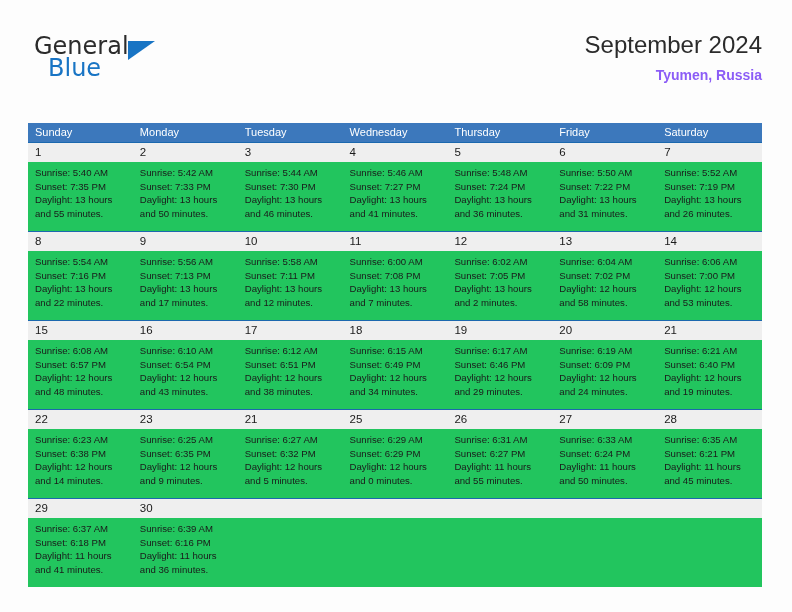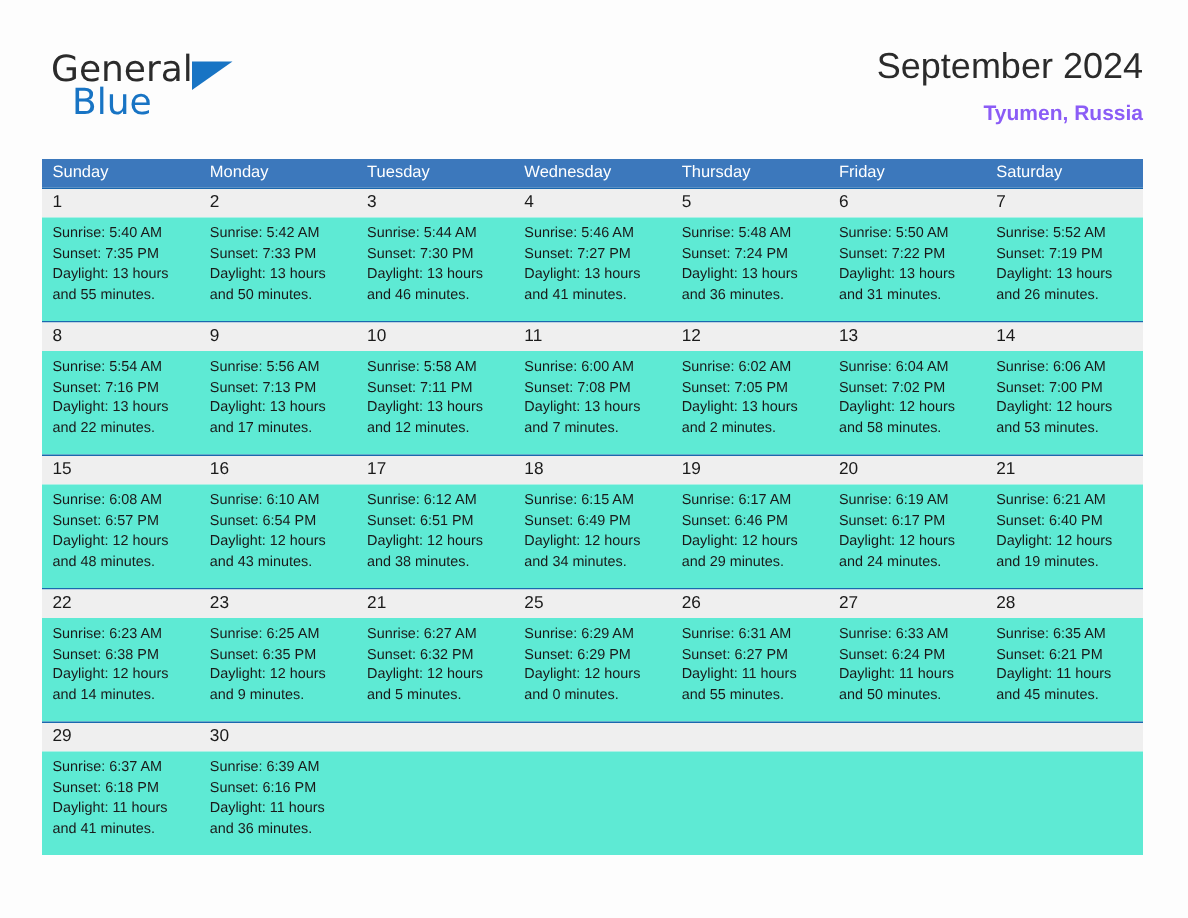--- a/index.html
+++ b/index.html
@@ -91,20 +91,21 @@
   .calendar {
     position: absolute;
     left: 28px;
     top: 106px;
     width: 734px;
   }
   .dow-row {
     display: flex;
     background: #3c78bc;
     height: 19px;
+    margin-top: 17px;
   }
   .dow {
     flex: 1 1 0;
     min-width: 0;
     color: #ffffff;
     font-size: 11px;
     line-height: 19px;
     padding-left: 7px;
     box-sizing: border-box;
     white-space: nowrap;
@@ -125,21 +126,21 @@
     flex: 1 1 0;
     min-width: 0;
     font-size: 11.5px;
     line-height: 19px;
     padding-left: 7px;
     box-sizing: border-box;
     color: #1a1a1a;
   }
   .info-row {
     display: flex;
-    background: #5eead4;
+    background: #22c55e;
     min-height: 69px;
   }
   .cell {
     flex: 1 1 0;
     min-width: 0;
     padding: 4px 6px 6px 7px;
     box-sizing: border-box;
   }
   .cell .ln {
     font-size: 9.6px;
@@ -328,21 +329,21 @@
           <div class="ln">and 34 minutes.</div>
         </div>
         <div class="cell">
           <div class="ln">Sunrise: 6:17 AM</div>
           <div class="ln">Sunset: 6:46 PM</div>
           <div class="ln">Daylight: 12 hours</div>
           <div class="ln">and 29 minutes.</div>
         </div>
         <div class="cell">
           <div class="ln">Sunrise: 6:19 AM</div>
-          <div class="ln">Sunset: 6:17 PM</div>
+          <div class="ln">Sunset: 6:09 PM</div>
           <div class="ln">Daylight: 12 hours</div>
           <div class="ln">and 24 minutes.</div>
         </div>
         <div class="cell">
           <div class="ln">Sunrise: 6:21 AM</div>
           <div class="ln">Sunset: 6:40 PM</div>
           <div class="ln">Daylight: 12 hours</div>
           <div class="ln">and 19 minutes.</div>
         </div>
       </div>

